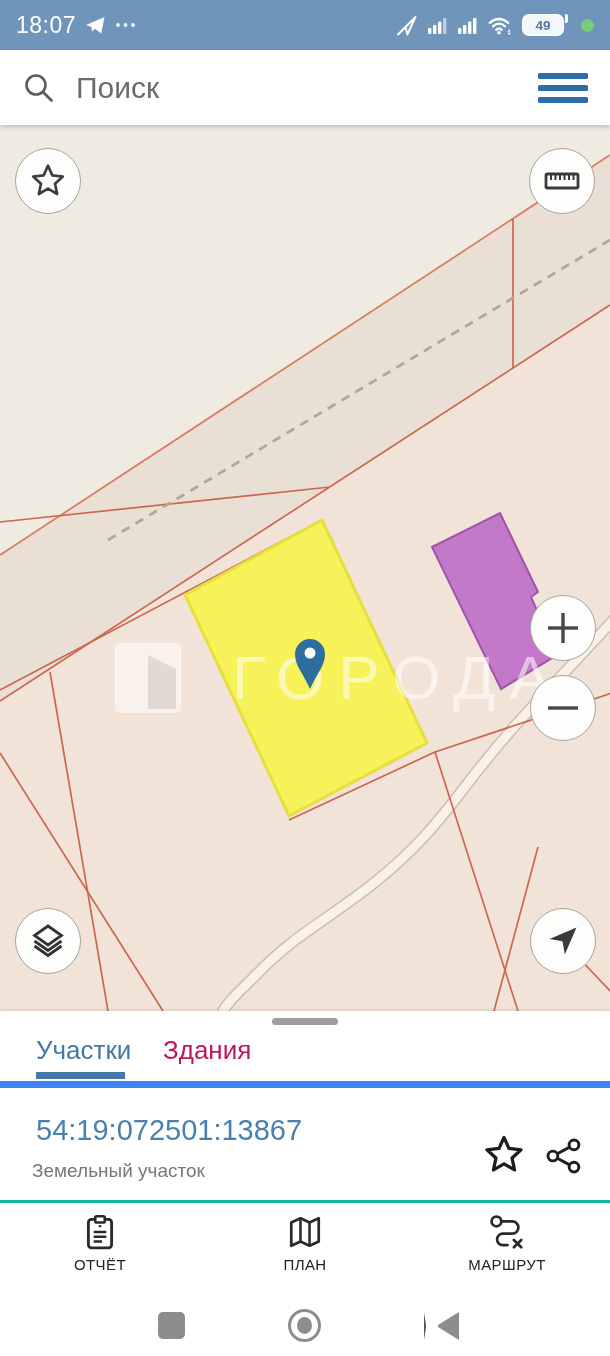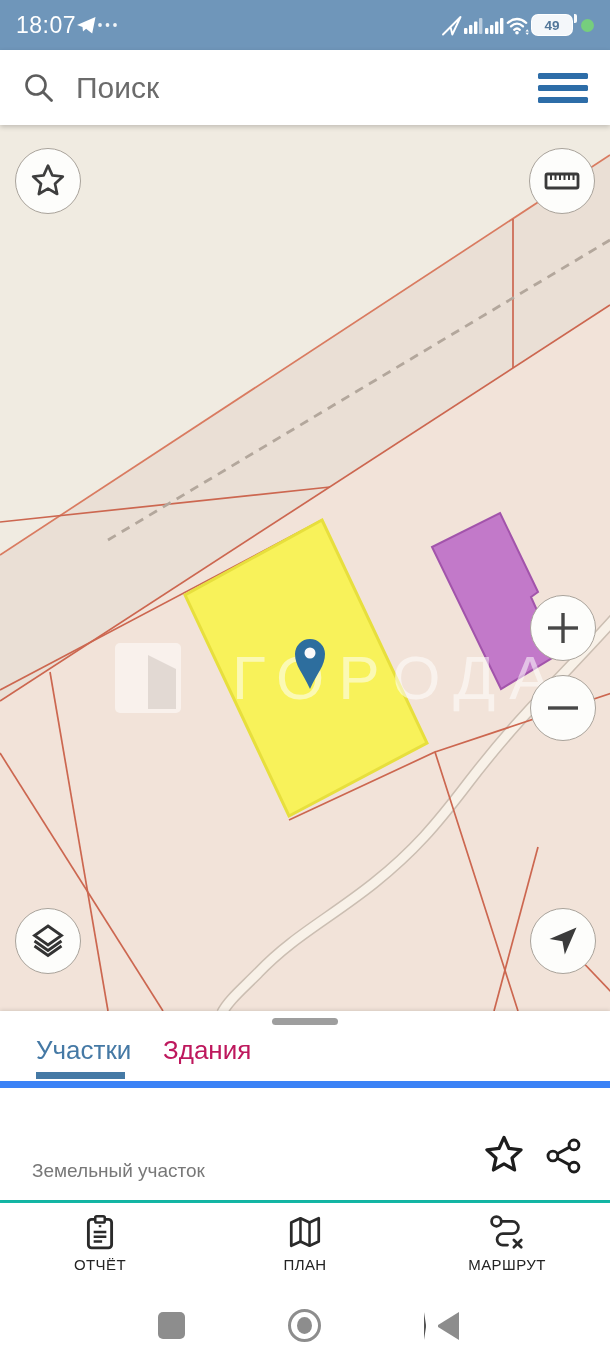--- a/index.html
+++ b/index.html
@@ -2,21 +2,21 @@
 <html style="--c-statusbar: #6f96ba; --c-accent: #2d6da8; --c-link: #4a80af; --c-tab: #4579a5; --c-map-beige: #f0ebe1; --c-map-strip: #eadfd5; --c-map-pink: #f2e3d9; --c-line: #cc6750; --c-line-light: #d97b60; --c-yellow: #f8f25a; --c-yellow-b: #e7df3d; --c-purple: #c279c9; --c-purple-b: #a254ab; --c-pin: #2d6e9e; --c-text-dark: #232323; --c-text-gray: #787878; --c-navicon: #8d8d8d; --c-handle: #9e9e9e;"><head>
 <meta charset="utf-8">
 <style>
   html,body{margin:0;padding:0;background:#222;}
   .screen{position:relative;width:610px;height:1356px;margin:0 auto;background:#fff;
     font-family:"Liberation Sans","DejaVu Sans",sans-serif;overflow:hidden;
     display:flex;flex-direction:column;}
   
   .status-bar{height:50px;background:var(--c-statusbar);display:flex;align-items:center;
     justify-content:space-between;padding:0 16px;color:#fff;flex:0 0 auto;}
-  .sb-group{display:flex;align-items:center;}
+  .sb-group{display:flex;align-items:center;gap:9px;}
   .sb-time{font-size:23px;letter-spacing:.5px;}
   .battery{display:flex;align-items:flex-start;}
   .battery-body{min-width:40px;height:20px;border:1.5px solid rgba(255,255,255,.95);
     border-radius:7px;background:rgba(255,255,255,.92);display:flex;align-items:center;
     justify-content:center;font-size:13.5px;color:#53779a;font-weight:bold;}
   .battery-nub{width:3px;height:9px;background:rgba(255,255,255,.95);border-radius:0 2px 2px 0;margin-left:1px;}
   .green-dot{width:13px;height:13px;border-radius:50%;background:#76ce7d;margin-left:4px;}
   
   .search-bar{height:75px;background:#fff;display:flex;align-items:center;padding:0 22px;
     box-shadow:0 2px 5px rgba(0,0,0,.2);position:relative;z-index:6;flex:0 0 auto;}
@@ -214,20 +214,21 @@
   </div>
 
   <div class="sheet">
     <div class="drag-handle"></div>
     <div class="tabs">
       <button class="tab tab-parcels active">Участки</button>
       <button class="tab tab-buildings">Здания</button>
       <div class="tab-underline"></div>
     </div>
     <div class="parcel-row">
+      <a class="cad-num">54:19:072501:13867</a>
       <div class="parcel-type">Земельный участок</div>
       <button class="icon-btn" style="left:481px;top:44px;" aria-label="favorite">
         <svg width="46" height="46" viewBox="0 0 24 24">
           <path d="M12 2.8 L14.6 8.6 L20.9 9.3 L16.2 13.6 L17.5 19.8 L12 16.6 L6.5 19.8 L7.8 13.6 L3.1 9.3 L9.4 8.6 Z" fill="none" stroke="#1d1d1d" stroke-width="1.7" stroke-linejoin="round"></path>
         </svg>
       </button>
       <button class="icon-btn" style="left:544px;top:48px;" aria-label="share">
         <svg width="40" height="40" viewBox="0 0 36 36">
           <circle cx="27" cy="8" r="4.4" fill="none" stroke="#1d1d1d" stroke-width="2.6"></circle>
           <circle cx="8" cy="18" r="4.4" fill="none" stroke="#1d1d1d" stroke-width="2.6"></circle>

